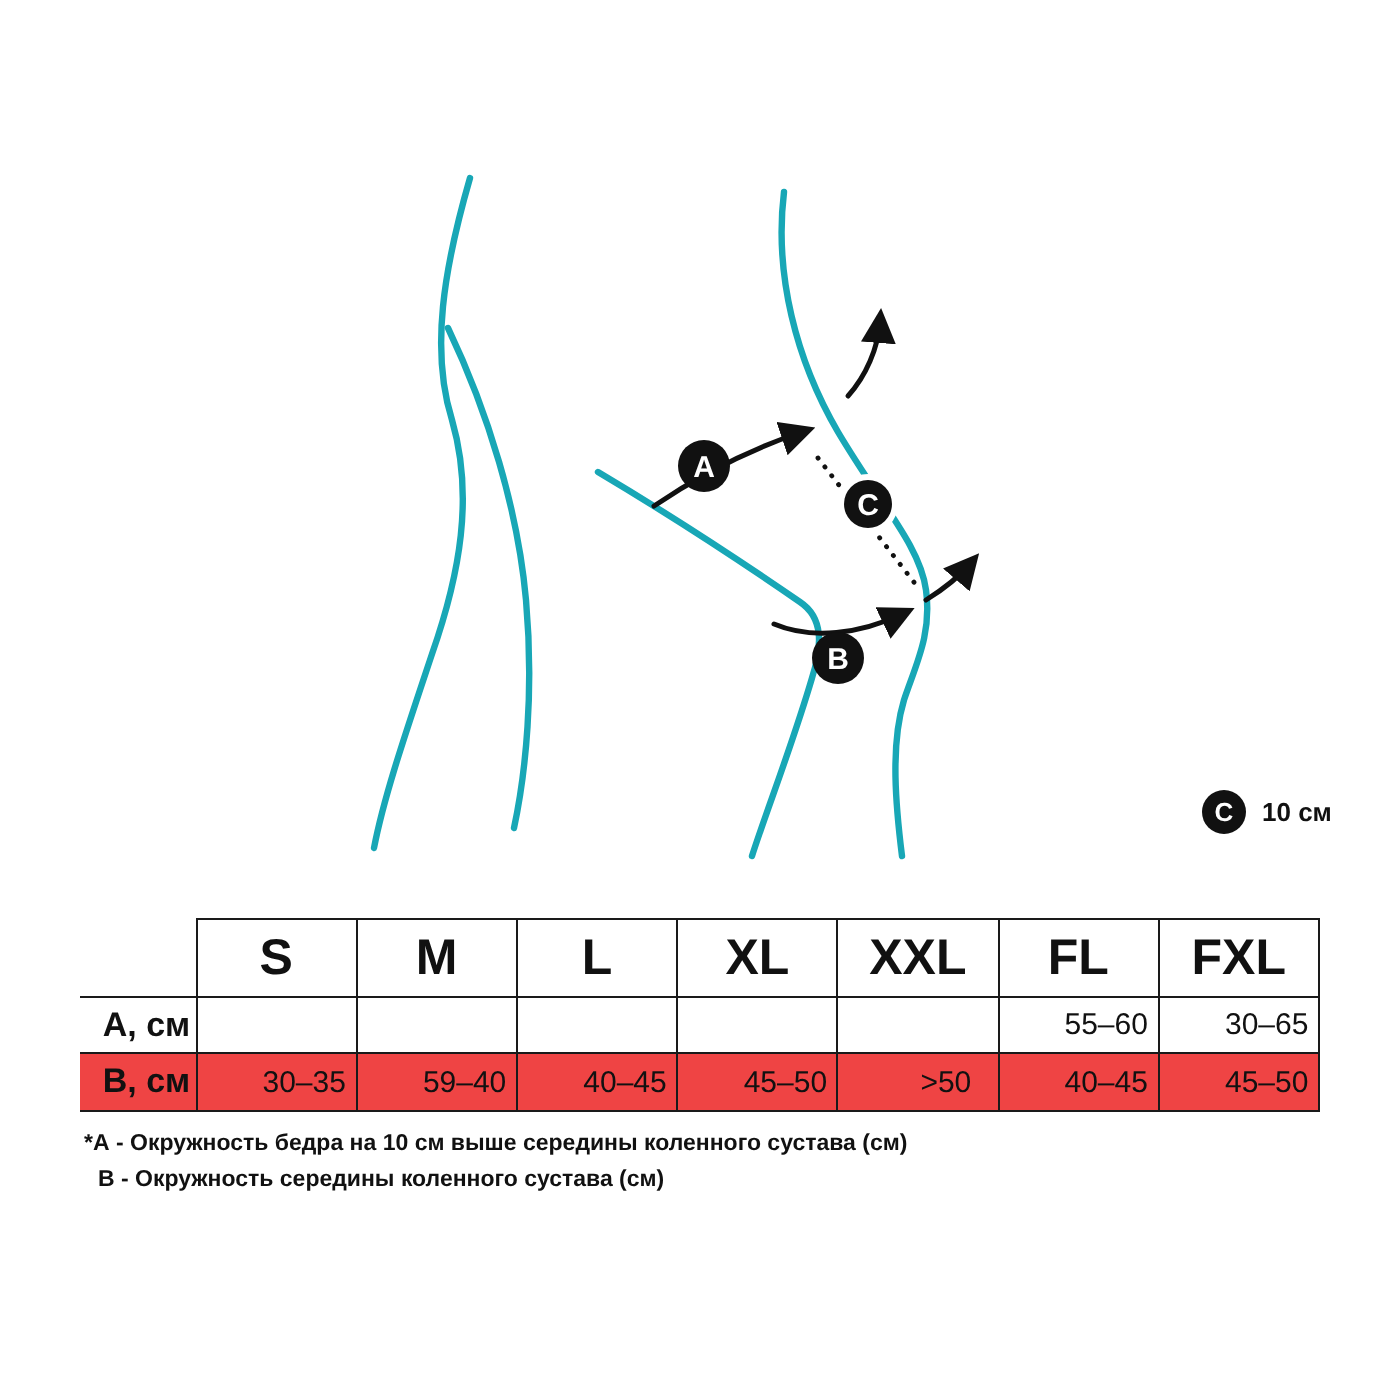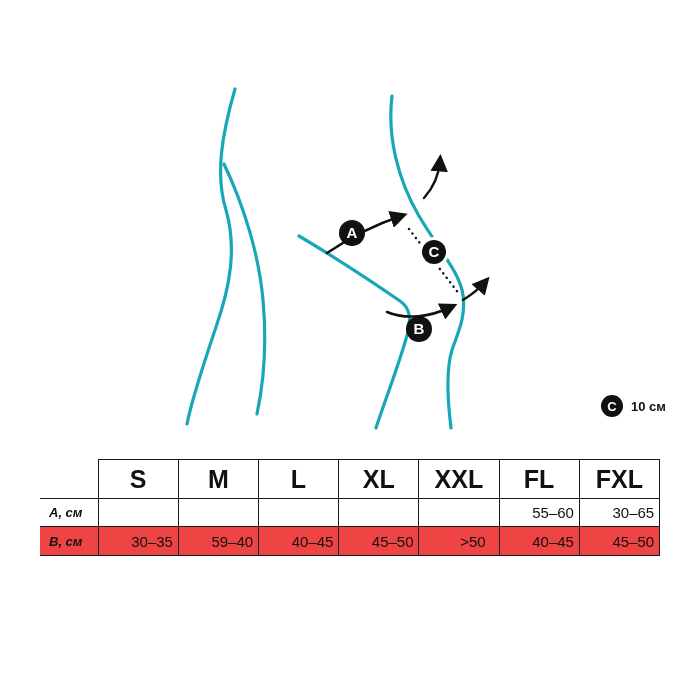--- a/index.html
+++ b/index.html
@@ -39,26 +39,25 @@
   .size-table th.corner {
     border: none;
     border-bottom: 1px solid #1a1a1a;
   }
   .size-table th.size {
     font-size: 25px;
     font-weight: bold;
     height: 38px;
   }
   .size-table td.rowlabel {
-    text-align: left;
+    text-align: center;
     padding-left: 9px;
     font-weight: bold;
-    font-size: 13px;
+    font-size: 17px;
     border-left: none;
-    font-style: italic;
   }
   .size-table td.val { font-size: 15px; padding-left: 28px; }
   .size-table tr.row-a td { height: 27px; }
   .size-table tr.row-b td { height: 28px; background: #ef4444; }
   .footnotes {
     position: absolute;
     left: 42px;
     top: 564px;
     font-size: 11.5px;
     font-weight: bold;
@@ -151,14 +150,18 @@
       <td class="val">59–40</td>
       <td class="val">40–45</td>
       <td class="val">45–50</td>
       <td class="val">&gt;50</td>
       <td class="val">40–45</td>
       <td class="val">45–50</td>
     </tr>
   </tbody>
     </table>
 
+  <div class="footnotes">
+    <div class="fn1">*А - Окружность бедра на 10 см выше середины коленного сустава (см)</div>
+    <div class="fn2">В - Окружность середины коленного сустава (см)</div>
+  </div>
 
 </div>
 
 </body></html>

